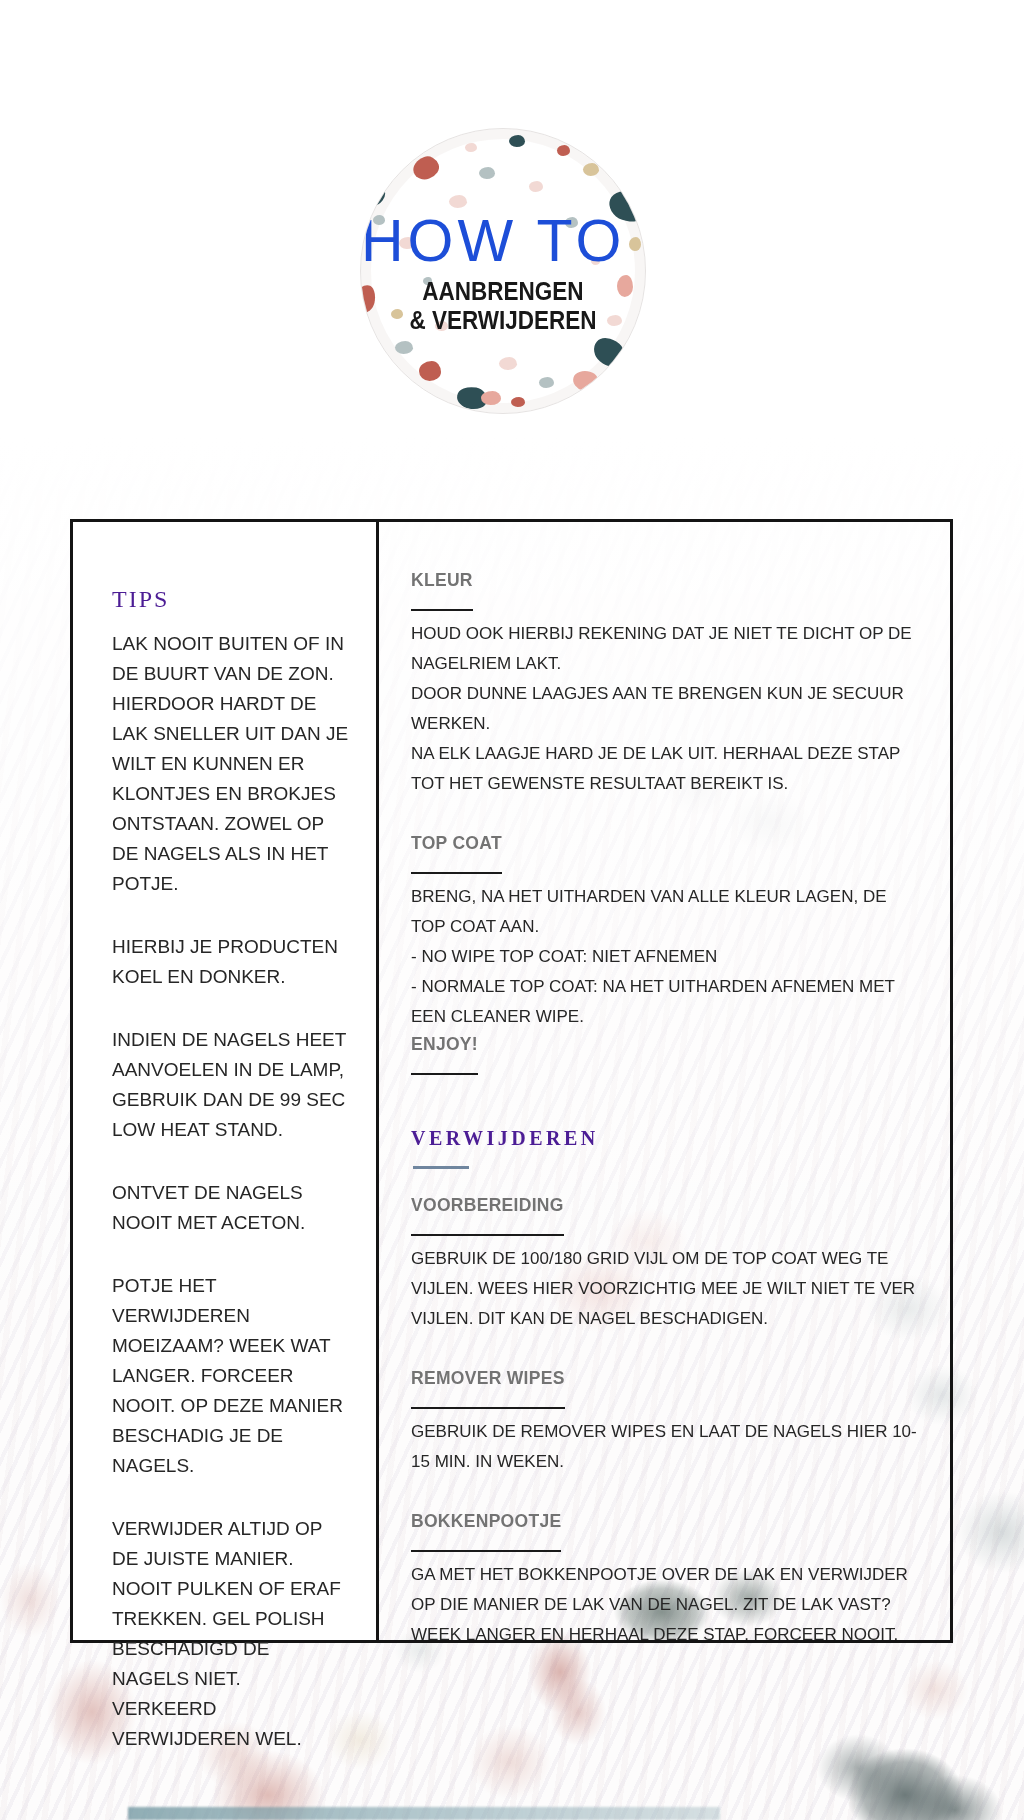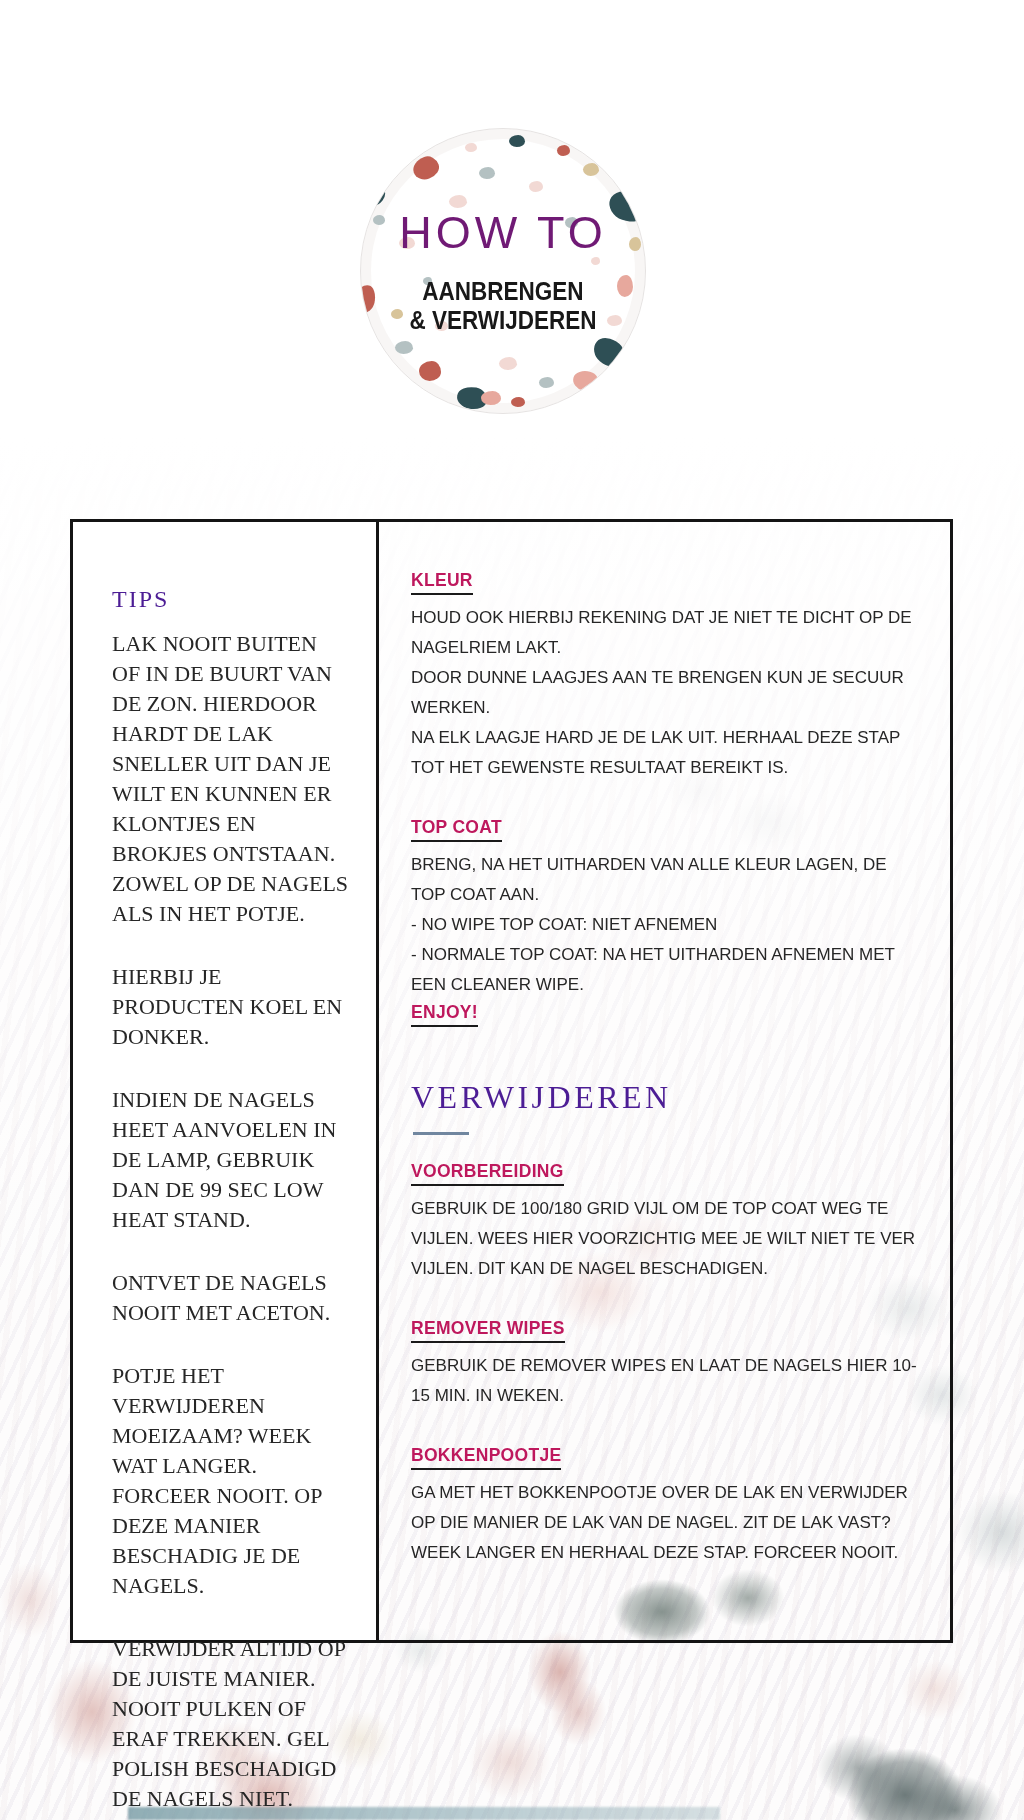--- a/index.html
+++ b/index.html
@@ -40,43 +40,43 @@
     background:linear-gradient(90deg, rgba(108,148,158,.75), rgba(132,166,176,.55) 60%, rgba(140,170,178,.35));
     filter:blur(1px);}
 
   
   .logo{position:absolute;left:360px;top:128px;width:284px;height:284px;border-radius:50%;
     background:#ffffff;border:1px solid #e6e3e2;z-index:2;overflow:hidden;
     box-shadow:0 0 0 6px rgba(255,255,255,.9), inset 0 0 0 10px rgba(247,245,244,.9);}
   .sp{position:absolute;display:block;border-radius:58% 42% 52% 48% / 50% 55% 45% 50%;}
   .c1{background:#2e4f55;} .c2{background:#bf5e51;} .c3{background:#e7a89d;}
   .c4{background:#f2d9d4;} .c5{background:#b4c1c2;} .c6{background:#d8c49a;}
-  .logo-title{position:absolute;left:0;right:0;top:78px;text-align:center;
-    font-family:"Liberation Sans",sans-serif;font-weight:200;font-size:45px;color:#701a75;
+  .logo-title{position:absolute;left:0;right:0;top:78px;
+    font-family:"Liberation Sans",sans-serif;font-weight:200;font-size:59px;color:#1d4ed8;
     letter-spacing:4px;}
   .logo-sub{position:absolute;left:0;right:0;top:148px;text-align:center;
     font-weight:700;font-size:25px;line-height:29px;color:#181818;transform:scaleX(.9);}
 
   
   .frame{position:absolute;left:70px;top:519px;width:883px;height:1124px;z-index:1;
     border:3px solid #141414;box-sizing:border-box;display:flex;}
   .col-left{width:306px;box-sizing:border-box;border-right:3px solid #141414;background:#ffffff;
     padding:64px 26px 0 39px;color:#262626;}
   .col-right{flex:1;box-sizing:border-box;padding:48px 28px 0 32px;color:#262626;}
 
   .serif-h{font-family:"Liberation Serif","DejaVu Serif",serif;font-weight:400;color:#4c1d95;
     margin:0;}
   .tips-h{font-size:24px;letter-spacing:2px;margin:0 0 16px 0;}
-  .removal-h{font-size:32px;letter-spacing:3.5px;margin:44px 0 0 0;}
+  .removal-h{font-size:20px;letter-spacing:3.5px;margin:44px 0 0 0;font-weight:bold;}
 
-  .tip{font-size:22px;line-height:30px;margin:8px 0 33px 0;font-family:Liberation Serif, serif;}
+  .tip{font-size:19px;line-height:30px;margin:8px 0 33px 0;}
 
   .sec{margin:0 0 34px 0;}
-  .uh{display:inline-block;font-weight:700;font-size:17.5px;letter-spacing:.3px;color:#be185d;
-    border-bottom:2.5px solid #1a1a1a;padding-bottom:2px;margin:0 0 8px 0;}
+  .uh{display:inline-block;font-weight:700;font-size:17.5px;letter-spacing:.3px;color:#737373;
+    border-bottom:2.5px solid #1a1a1a;padding-bottom:18px;margin:0 0 8px 0;}
   .ln{font-size:17px;line-height:30px;max-width:515px;}
   .enjoy{margin-top:2px;}
   .rule{width:56px;height:3px;background:#70869f;margin:16px 0 0 2px;}
   .sec-removal{margin-top:26px;}
 </style>
 </head>
 <body>
 
 <div class="page">
   <div class="bg"></div>

